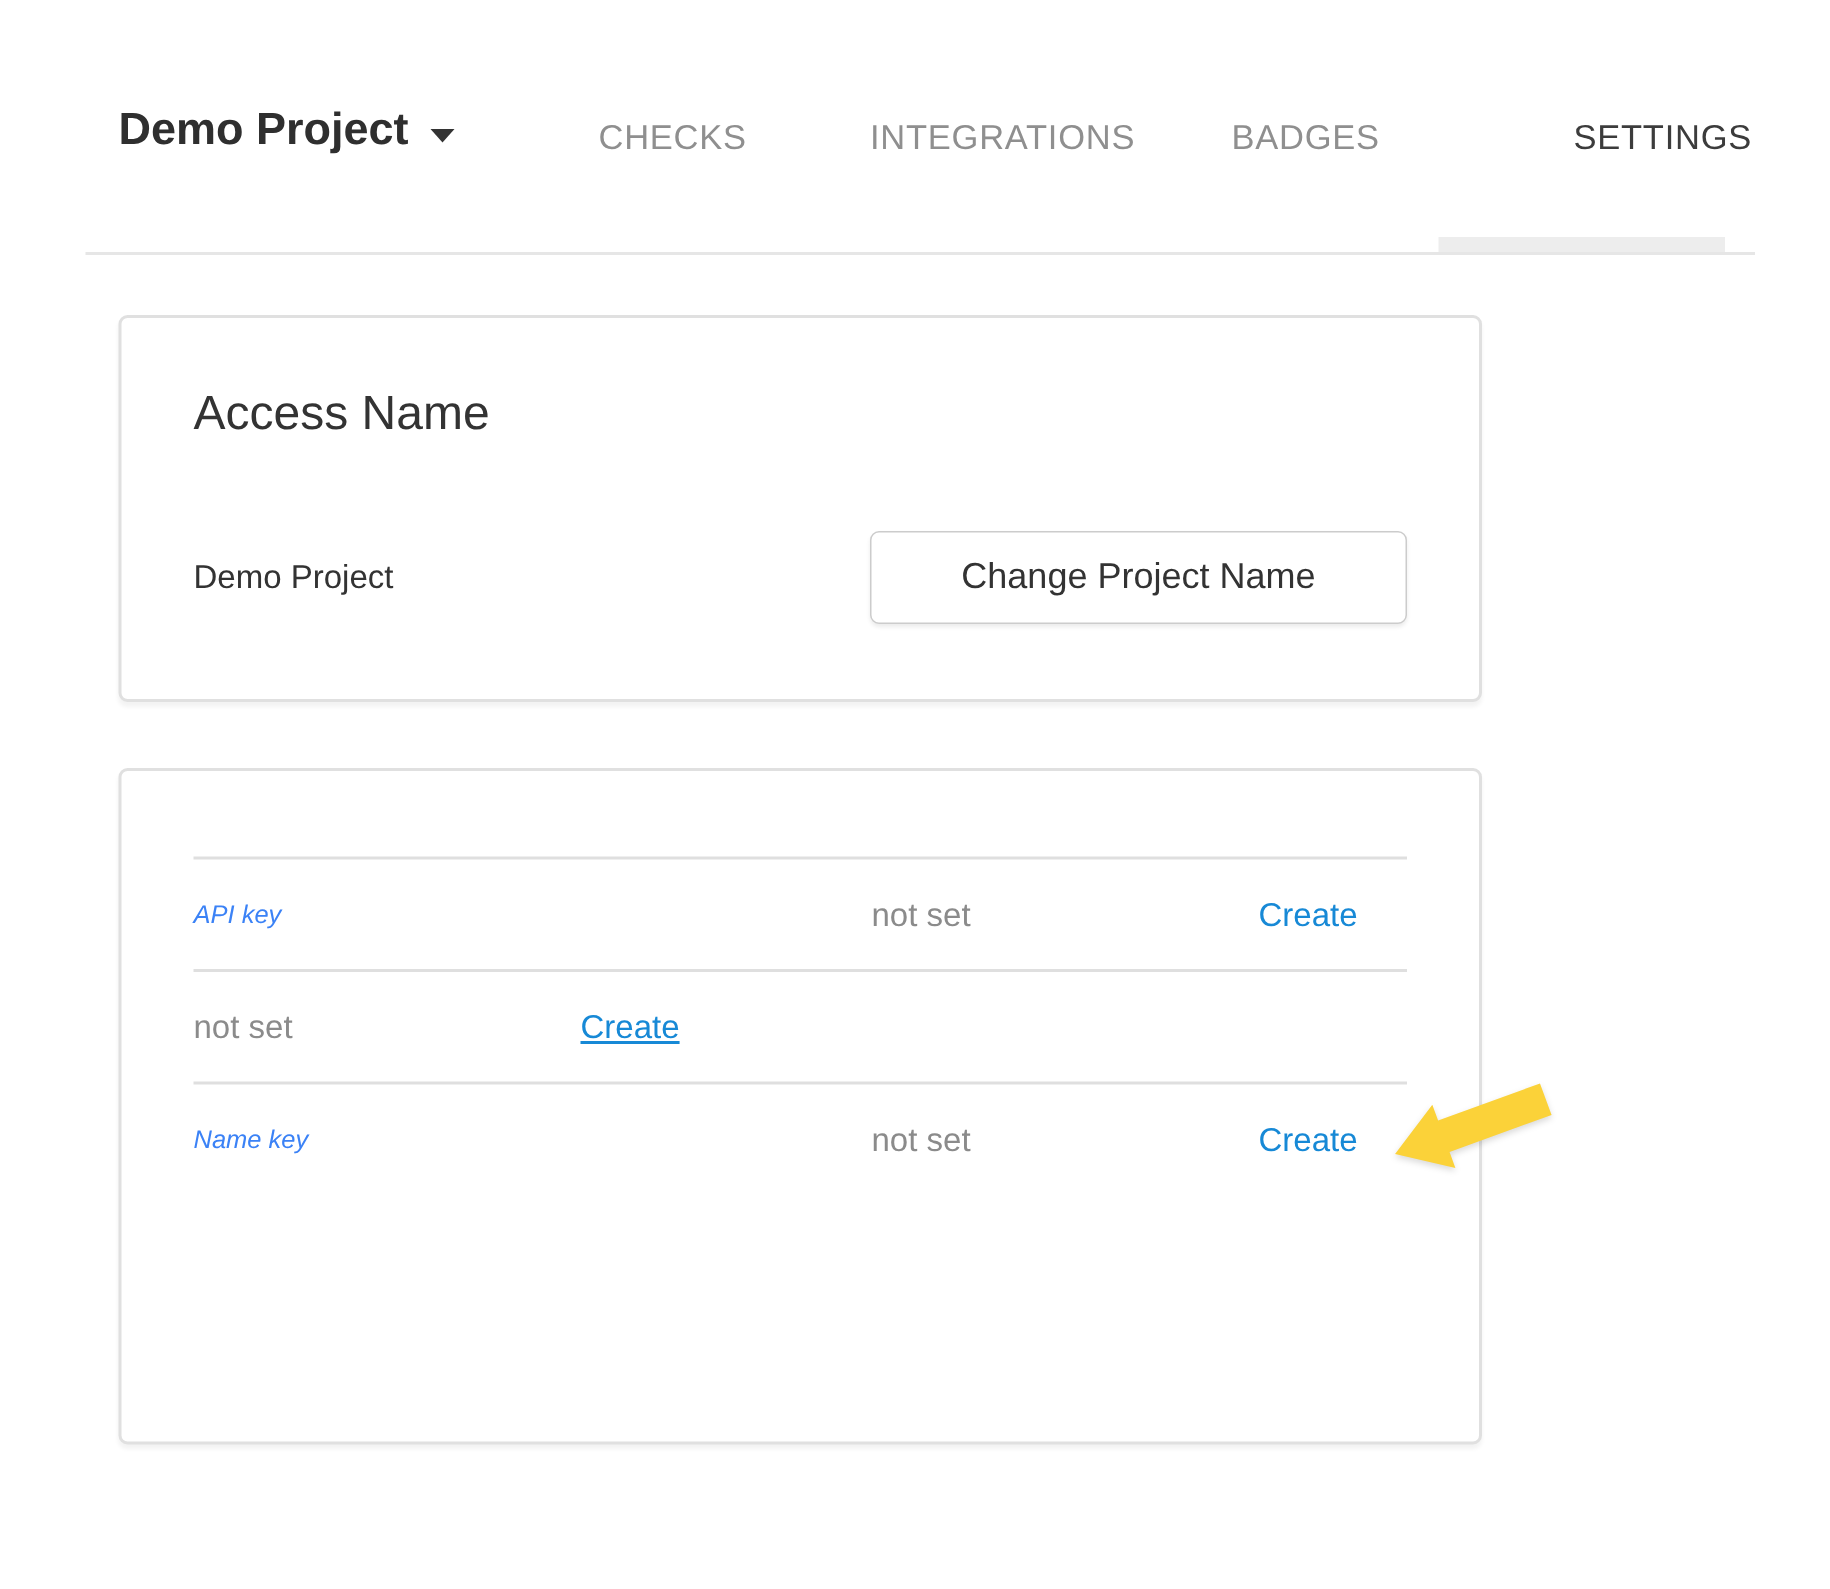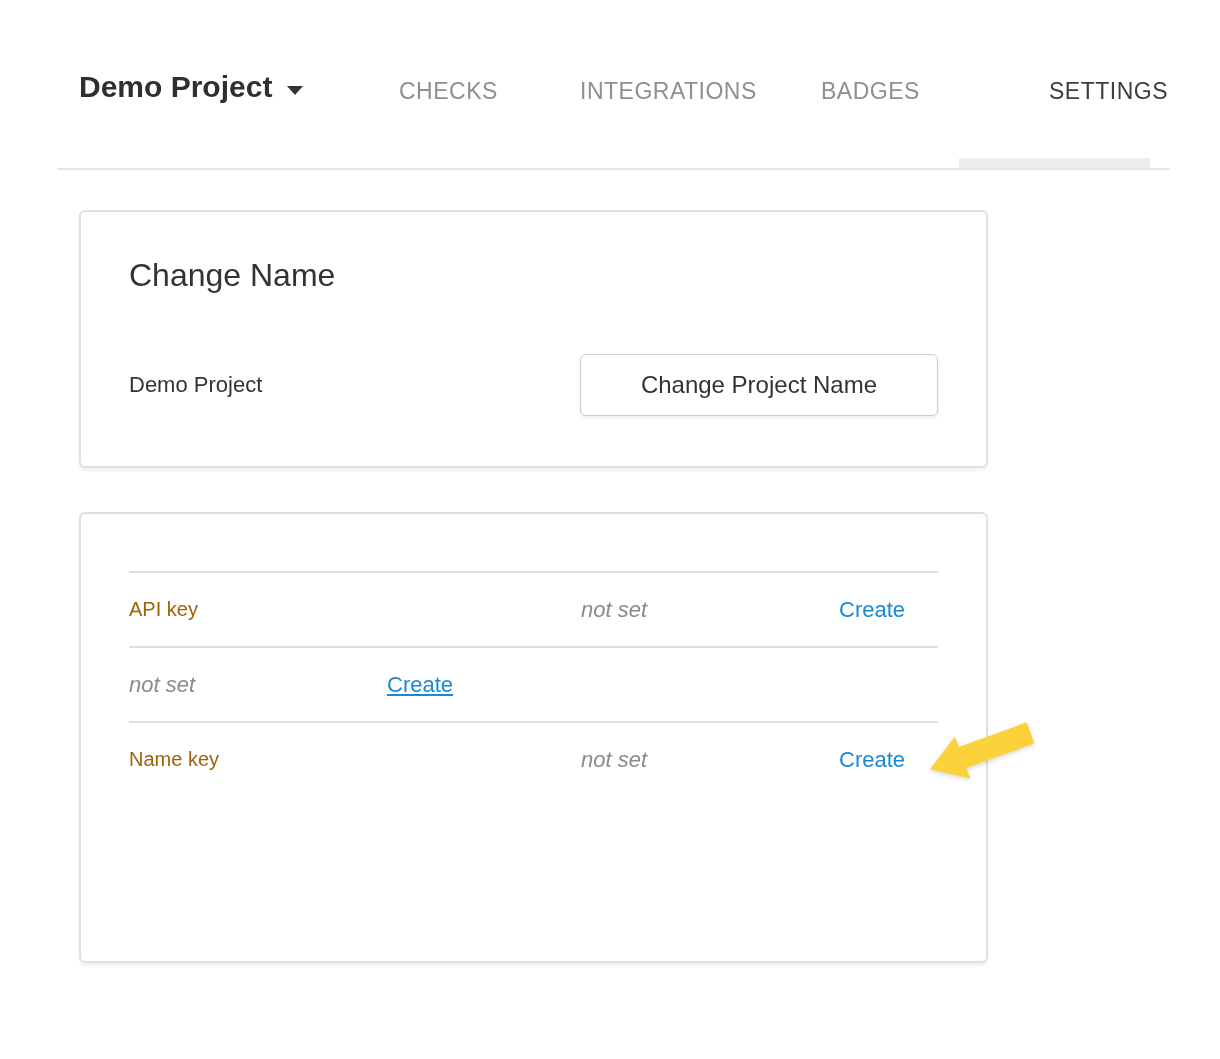--- a/index.html
+++ b/index.html
@@ -58,22 +58,22 @@
     box-shadow:0 2px 3px rgba(0,0,0,0.08); cursor:pointer;
     font-family:"Liberation Sans", sans-serif;
   }
 
   
   .api-table { margin-top:57px; }
   .trow {
     display:flex; align-items:center; height:75px;
     border-top:2px solid #dfdfdf;
   }
-  .tlabel { width:452px; font-size:20px; color:#a16207; }
-  .tvalue { width:258px; font-size:22px; font-style:italic; color:var(--muted, #8b8b8b); }
+  .tlabel { width:452px; font-size:17px; color:#3b82f6;font-style:italic; }
+  .tvalue { width:258px; font-size:22px; color:var(--muted, #8b8b8b); }
   .tlink  { font-size:22px; color:var(--link, #1789d6); text-decoration:none; cursor:pointer; }
   .trow.hovered .tlink { text-decoration:underline; }
 
   
   .arrow {
     position:absolute; left:928px; top:718px; width:112px; height:66px;
     filter:drop-shadow(0 2px 2px rgba(0,0,0,0.15));
   }
 </style>
 </head>
@@ -86,21 +86,21 @@
   </div>
   <a class="tab tab-checks">CHECKS</a>
   <a class="tab tab-integrations">INTEGRATIONS</a>
   <a class="tab tab-badges">BADGES</a>
   <a class="tab tab-settings">SETTINGS</a>
   <div class="active-tab-bar"></div>
   <div class="nav-divider"></div>
 </header>
 
 <section class="card card-project">
-  <h2 class="card-title">Change Name</h2>
+  <h2 class="card-title">Access Name</h2>
   <div class="project-row">
     <span class="project-value">Demo Project</span>
     <button class="btn">Change Project Name</button>
   </div>
 </section>
 
 <section class="card card-api">
   <div class="api-table">
 
     <div class="trow">

